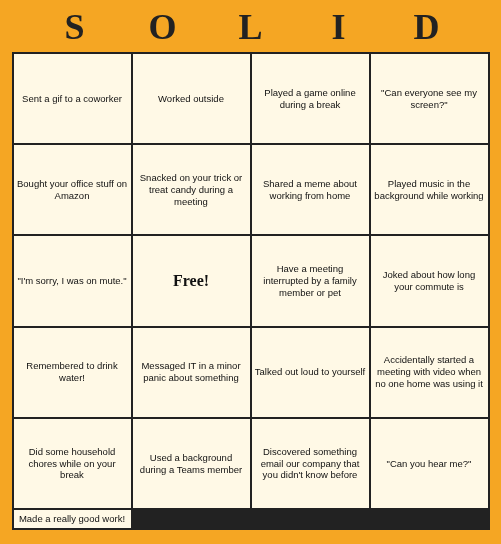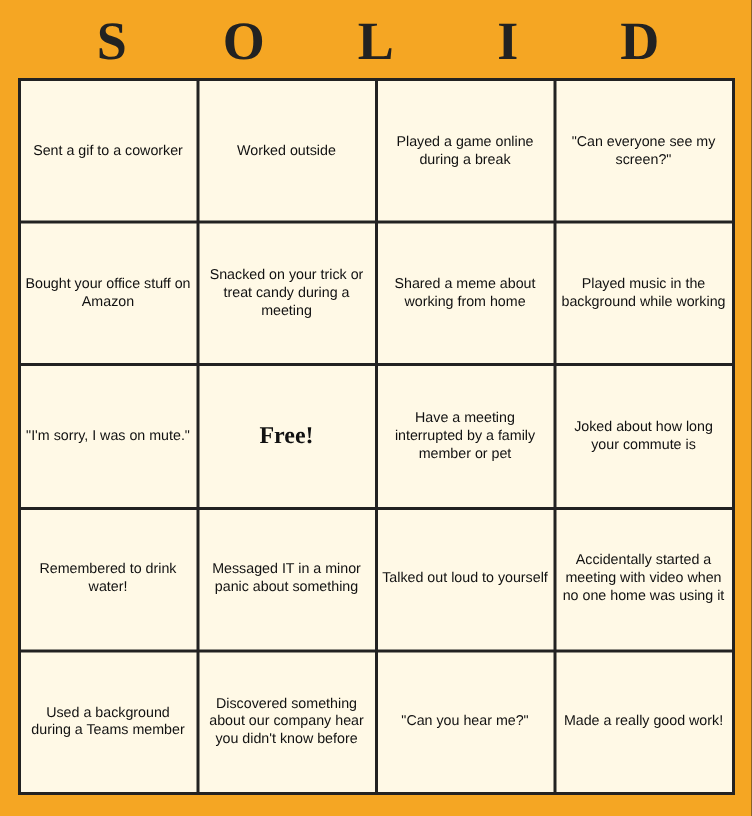--- a/index.html
+++ b/index.html
@@ -82,17 +82,18 @@
     <div class="cell">Shared a meme about working from home</div>
     <div class="cell">Played music in the background while working</div>
     <div class="cell">"I'm sorry, I was on mute."</div>
     <div class="cell free">Free!</div>
     <div class="cell">Have a meeting interrupted by a family member or pet</div>
     <div class="cell">Joked about how long your commute is</div>
     <div class="cell">Remembered to drink water!</div>
     <div class="cell">Messaged IT in a minor panic about something</div>
     <div class="cell">Talked out loud to yourself</div>
     <div class="cell">Accidentally started a meeting with video when no one home was using it</div>
+    <div class="cell">Did some household chores while on your break</div>
     <div class="cell">Used a background during a Teams member</div>
-    <div class="cell">Discovered something about our company hear you didn't know before</div>
+    <div class="cell">Discovered something email our company that you didn't know before</div>
     <div class="cell">"Can you hear me?"</div>
     <div class="cell">Made a really good work!</div>
   </div>
 
 </body></html>

